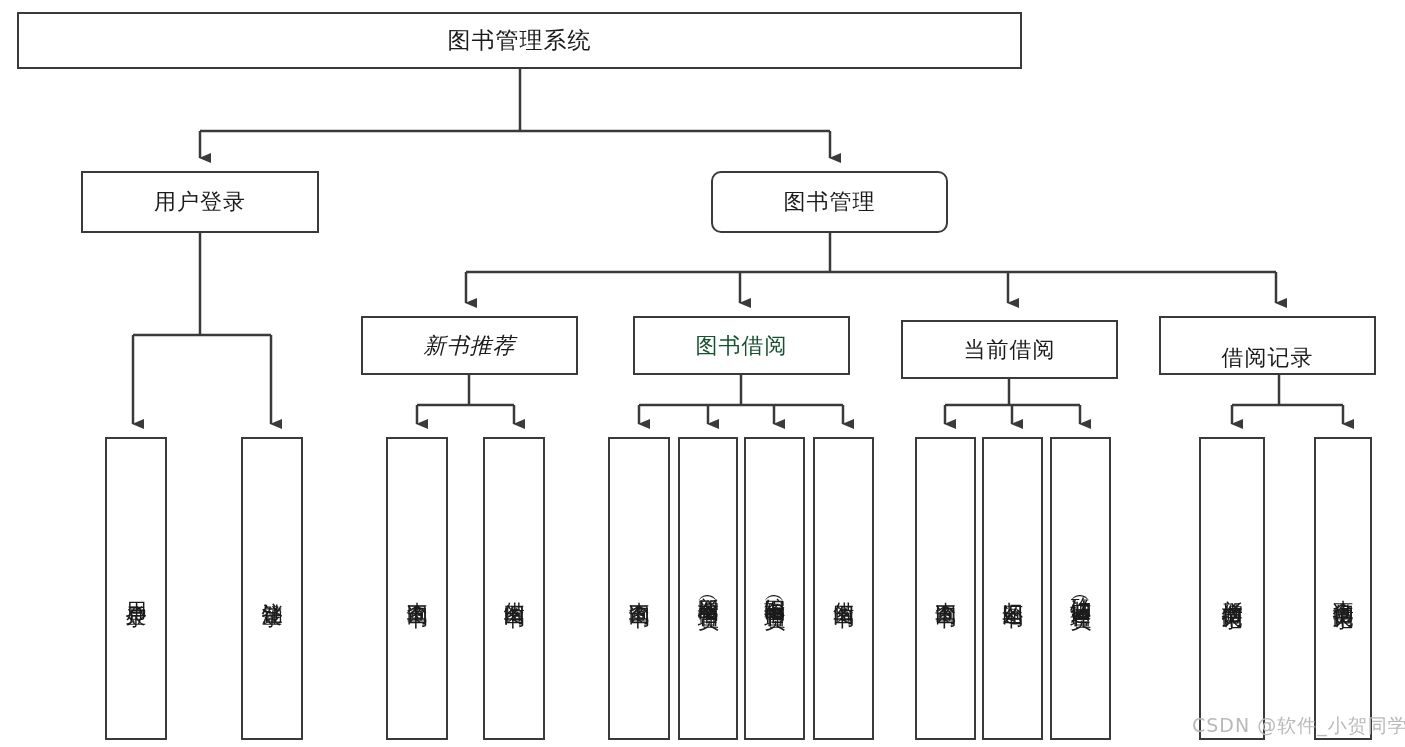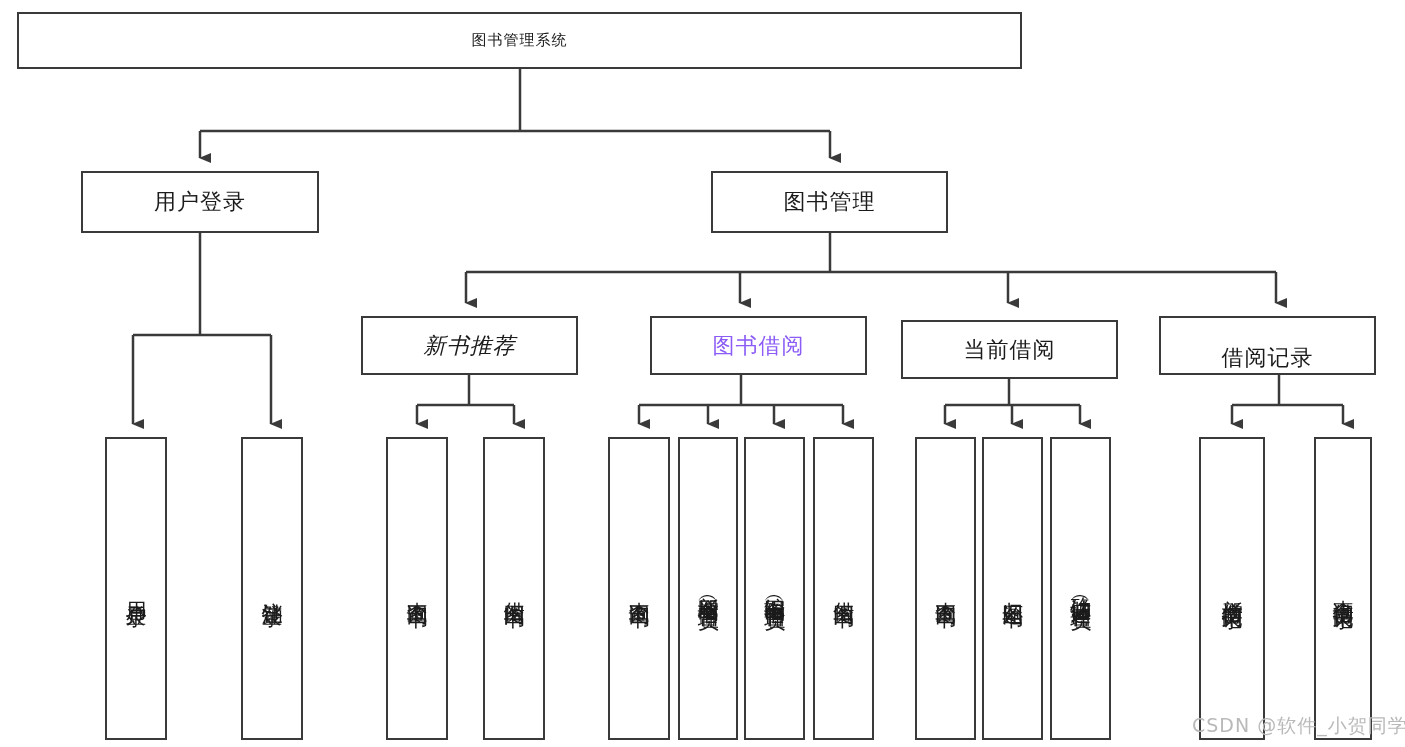--- a/index.html
+++ b/index.html
@@ -33,21 +33,21 @@
     display: flex;
     align-items: center;
     justify-content: center;
     color: #1b1b1b;
   }
   .node.horiz {
     font-size: 22px;
     letter-spacing: 1px;
   }
   .node.root {
-    font-size: 15px;
+    font-size: 23px;
   }
   .node.leaf {
     font-size: 21px;
     padding-top: 4px;
     padding-bottom: 4px;
   }
   .node.leaf .vtext {
     writing-mode: vertical-rl;
     text-orientation: upright;
     line-height: 1.08;
@@ -122,28 +122,28 @@
     </g>
   </svg>
 
   <div class="node root horiz" id="node-root" style="left: 17px; top: 12px; width: 1005px; height: 57px; border-color: rgb(58, 58, 58); color: rgb(27, 27, 27);">
       <span>图书管理系统</span>
     </div>
 
   <div class="node horiz" id="node-l2-0" style="left: 81px; top: 171px; width: 238px; height: 62px; border-color: rgb(58, 58, 58); color: rgb(27, 27, 27);">
       <span>用户登录</span>
     </div>
-  <div class="node horiz" id="node-l2-1" style="left: 711px; top: 171px; width: 237px; height: 62px; border-color: rgb(58, 58, 58); color: rgb(27, 27, 27);">
+  <div class="node horiz" id="node-l2-1" style="left: 711px; top: 171px; width: 237px; height: 62px; border-color: rgb(58, 58, 58); color: rgb(27, 27, 27); border-radius: 10px;">
       <span>图书管理</span>
     </div>
 
   <div class="node horiz" id="node-l3-0" style="left: 361px; top: 316px; width: 217px; height: 59px; border-color: rgb(58, 58, 58); color: rgb(27, 27, 27); font-style: italic;">
       <span>新书推荐</span>
     </div>
-  <div class="node horiz" id="node-l3-1" style="left: 650px; top: 316px; width: 217px; height: 59px; border-color: rgb(58, 58, 58); color: #8b5cf6;">
+  <div class="node horiz" id="node-l3-1" style="left: 633px; top: 316px; width: 217px; height: 59px; border-color: rgb(58, 58, 58); color: #14532d;">
       <span>图书借阅</span>
     </div>
   <div class="node horiz" id="node-l3-2" style="left: 901px; top: 320px; width: 217px; height: 59px; border-color: rgb(58, 58, 58); color: rgb(27, 27, 27);">
       <span>当前借阅</span>
     </div>
   <div class="node horiz" id="node-l3-3" style="left: 1159px; top: 316px; width: 217px; height: 59px; border-color: rgb(58, 58, 58); color: rgb(27, 27, 27); align-items: flex-end;">
       <span>借阅记录</span>
     </div>
 
   <div class="node leaf" id="leaf-0" style="left: 105px; top: 437px; width: 62px; height: 303px; border-color: rgb(58, 58, 58); color: rgb(27, 27, 27);">

